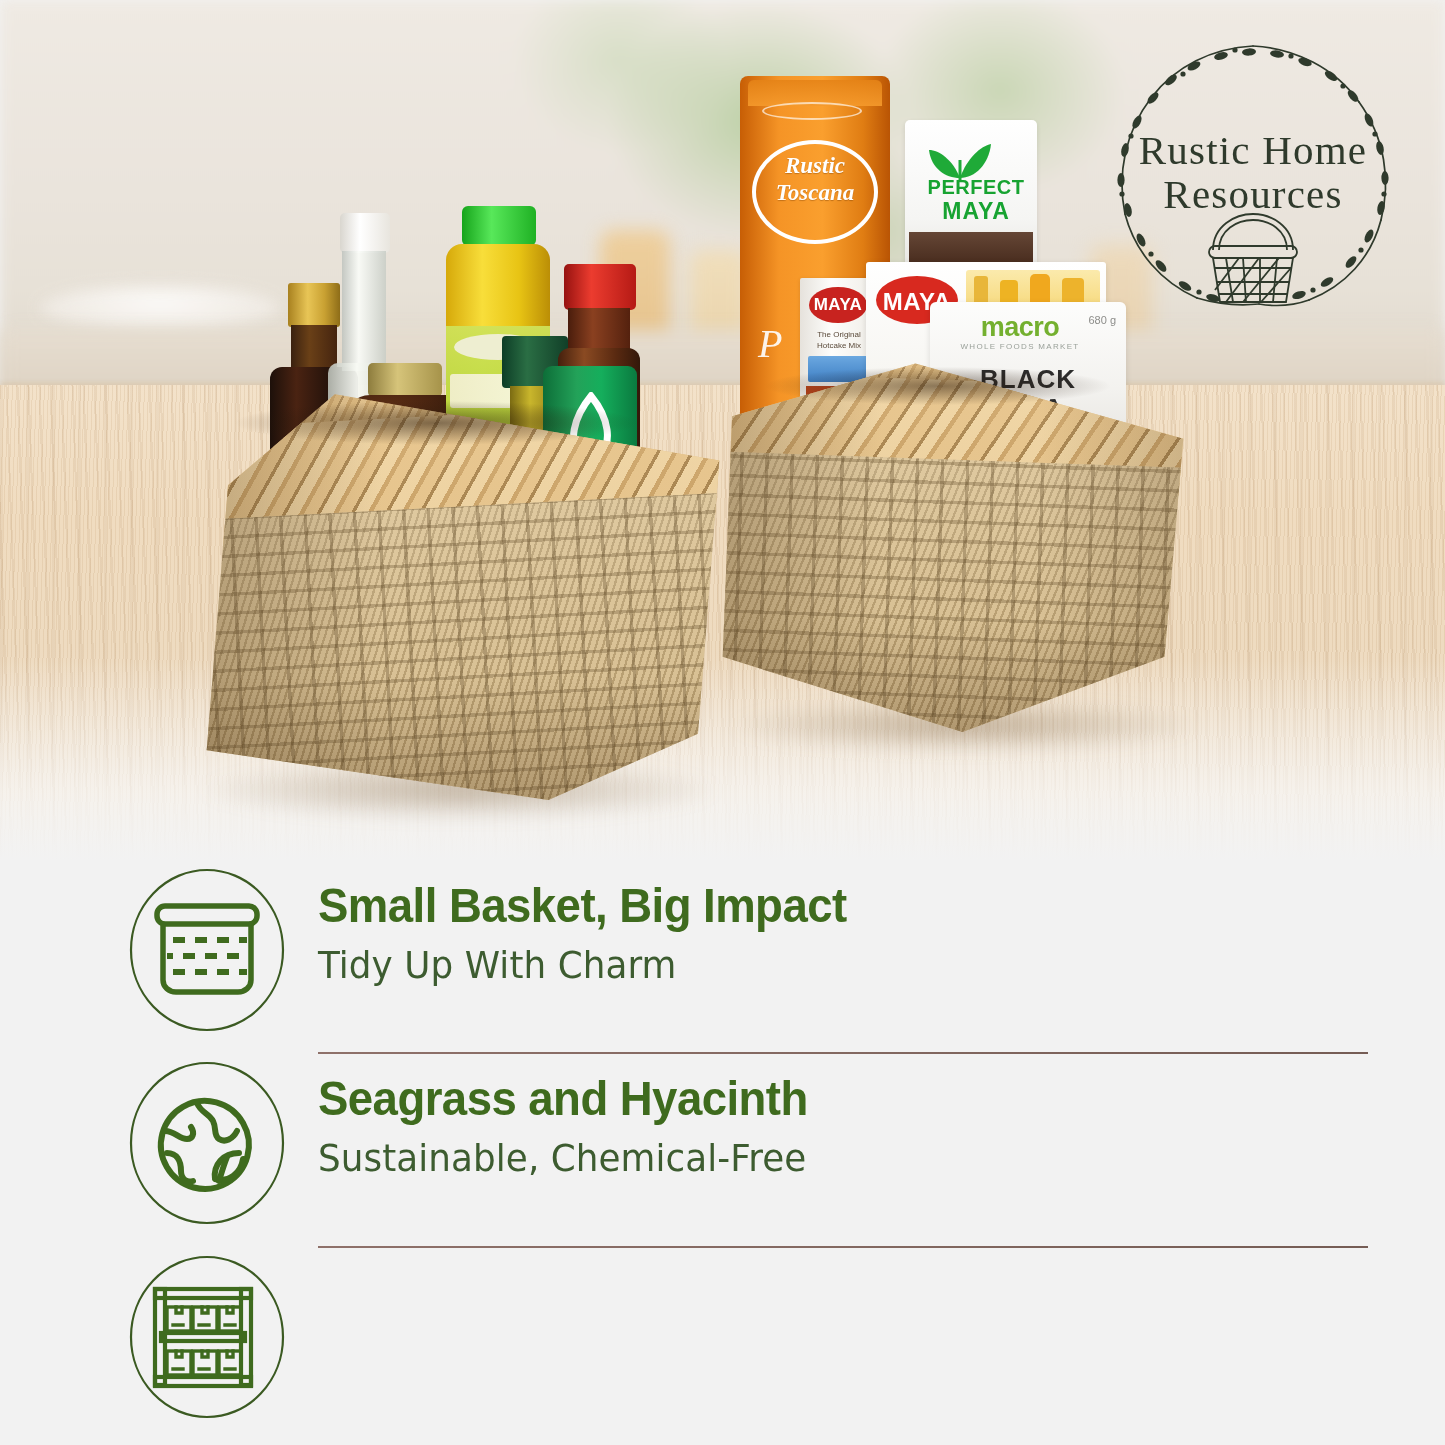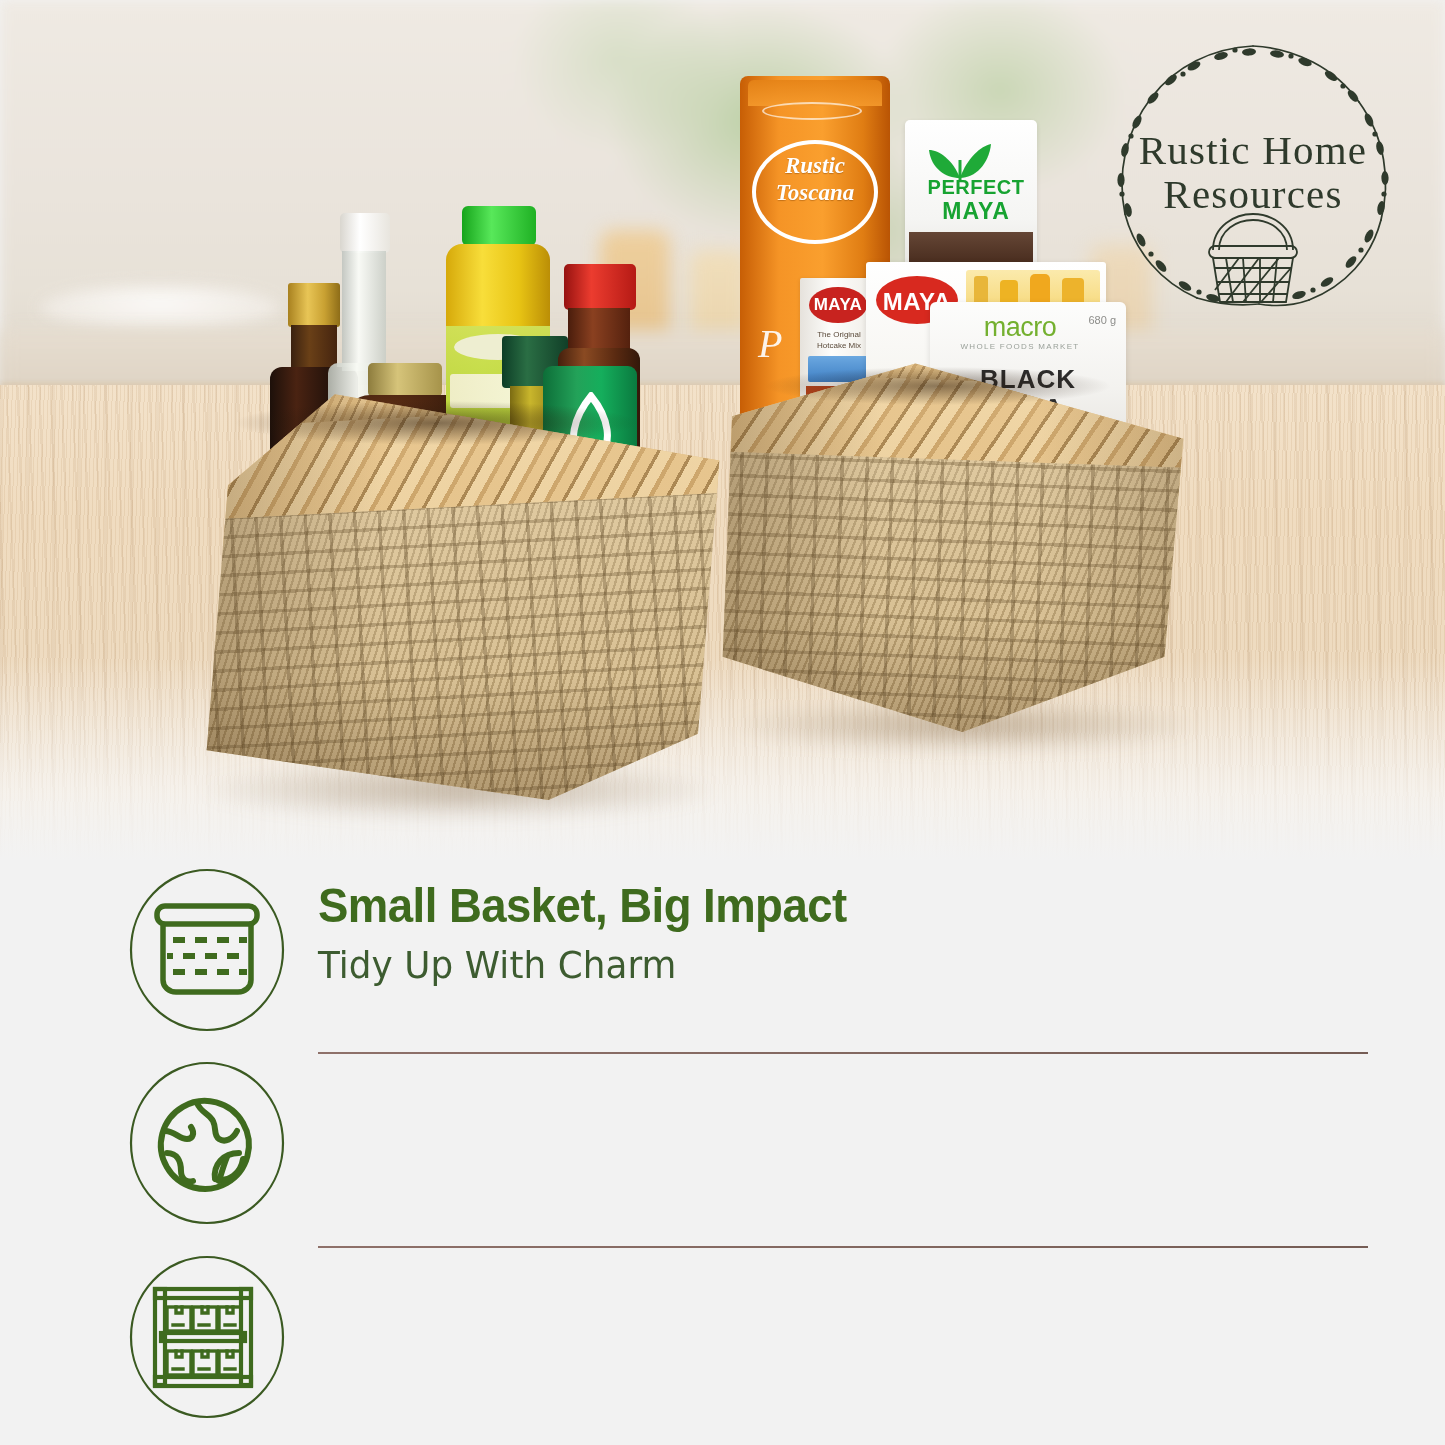--- a/index.html
+++ b/index.html
@@ -271,21 +271,21 @@
         <div style="position:absolute;left:10px;top:26px;width:82px;text-align:center;color:#fff;font-family:'Liberation Sans',sans-serif;font-weight:bold;font-size:24px;letter-spacing:.5px;">MAYA</div>
         <div style="position:absolute;left:100px;top:8px;width:134px;height:48px;background:linear-gradient(180deg,#fbe9a8,#f5d36a);border-radius:3px;opacity:.95;"></div>
         <div style="position:absolute;left:108px;top:14px;width:14px;height:34px;background:#e8b63a;border-radius:3px;"></div>
         <div style="position:absolute;left:134px;top:18px;width:18px;height:30px;background:#eeb323;border-radius:4px 4px 2px 2px;"></div>
         <div style="position:absolute;left:164px;top:12px;width:20px;height:36px;background:#f0a81e;border-radius:5px 5px 2px 2px;"></div>
         <div style="position:absolute;left:196px;top:16px;width:22px;height:32px;background:#edb32c;border-radius:4px;"></div>
       </div>
 
       <div class="pkg" style="left:930px;top:302px;width:196px;height:150px;">
         <div style="position:absolute;inset:0;background:linear-gradient(180deg,#fdfdfc,#f3f2ef 58%,#e6e4df);border-radius:6px;box-shadow:0 2px 6px rgba(0,0,0,.12);"></div>
-        <div style="position:absolute;left:26px;top:10px;width:128px;text-align:center;color:#74b02f;font-family:'Liberation Sans',sans-serif;font-weight:normal;font-size:27px;letter-spacing:-.5px;">macro</div>
+        <div style="position:absolute;left:26px;top:10px;width:128px;text-align:center;color:#74b02f;font-family:'Liberation Sans',sans-serif;font-weight:bold;font-size:27px;letter-spacing:-.5px;">macro</div>
         <div style="position:absolute;left:26px;top:40px;width:128px;text-align:center;color:#9aa19a;font-family:'Liberation Sans',sans-serif;font-size:8px;letter-spacing:1.3px;">WHOLE FOODS MARKET</div>
         <div style="position:absolute;right:10px;top:12px;color:#8d8d8a;font-family:'Liberation Sans',sans-serif;font-size:11px;">680 g</div>
         <div style="position:absolute;left:12px;top:62px;width:172px;text-align:center;color:#2c2c2c;font-family:'Liberation Sans',sans-serif;font-weight:bold;font-size:26px;letter-spacing:1px;">BLACK</div>
         <div style="position:absolute;left:8px;top:92px;width:180px;text-align:center;color:#2c2c2c;font-family:'Liberation Sans',sans-serif;font-weight:bold;font-size:30px;letter-spacing:.5px;transform:rotate(-3deg);">CHIA SEEDS</div>
       </div>
     </div>
 
     <div class="bk-shadow" style="left:200px;top:760px;width:520px;height:60px;"></div>
     <div class="basket" style="left:196px;top:386px;width:534px;height:414px;">
       <div class="bk-body" style="clip-path:polygon(6% 24%, 26% 2%, 98% 18%, 94% 84%, 66% 100%, 2% 88%);">
@@ -416,20 +416,24 @@
           <g stroke="#3f6b1e" stroke-width="6" fill="none" stroke-linecap="round" stroke-linejoin="round">
             <path d="M116 62 A44 44 0 1 0 100 122 A44 44 0 0 0 116 62"></path>
             <path d="M38 70 C48 70 52 78 60 78 C66 78 68 72 64 66"></path>
             <path d="M40 92 C50 92 54 100 54 110 C54 118 60 122 66 120"></path>
             <path d="M70 42 C74 52 82 52 86 60 C90 68 86 74 92 78 C98 82 106 78 110 70"></path>
             <path d="M112 92 C96 92 86 104 88 118 C102 122 114 112 116 98"></path>
             <path d="M100 96 C96 106 94 114 92 120"></path>
           </g>
         </svg>
       </div>
+      <div class="ftext">
+        <div class="ftitle">Seagrass and Hyacinth</div>
+        <div class="fsub">Sustainable, Chemical-Free</div>
+      </div>
     </div>
 
     <div class="feature f3">
       <div class="ficon">
         <svg width="160" height="165" viewBox="0 0 160 165">
           <ellipse cx="80" cy="82" rx="76" ry="80" fill="none" stroke="#3b5a22" stroke-width="2.2"></ellipse>
           <g stroke="#3f6b1e" stroke-width="4.2" fill="none" stroke-linecap="square">
             <rect x="28" y="34" width="10" height="96"></rect>
             <rect x="114" y="34" width="10" height="96"></rect>
             <rect x="28" y="34" width="96" height="9"></rect>

